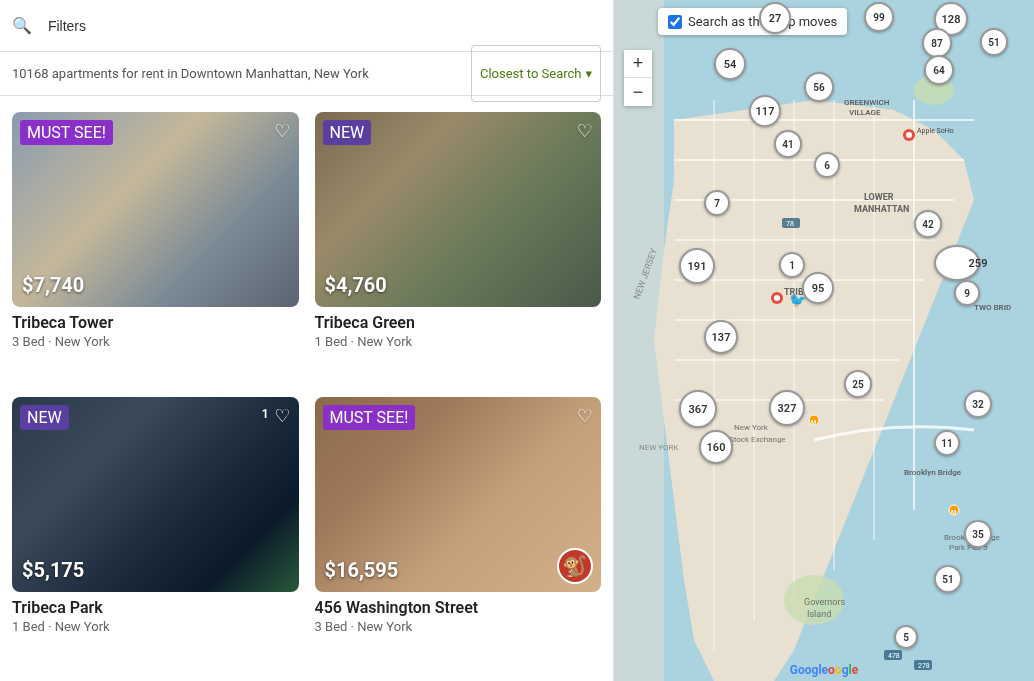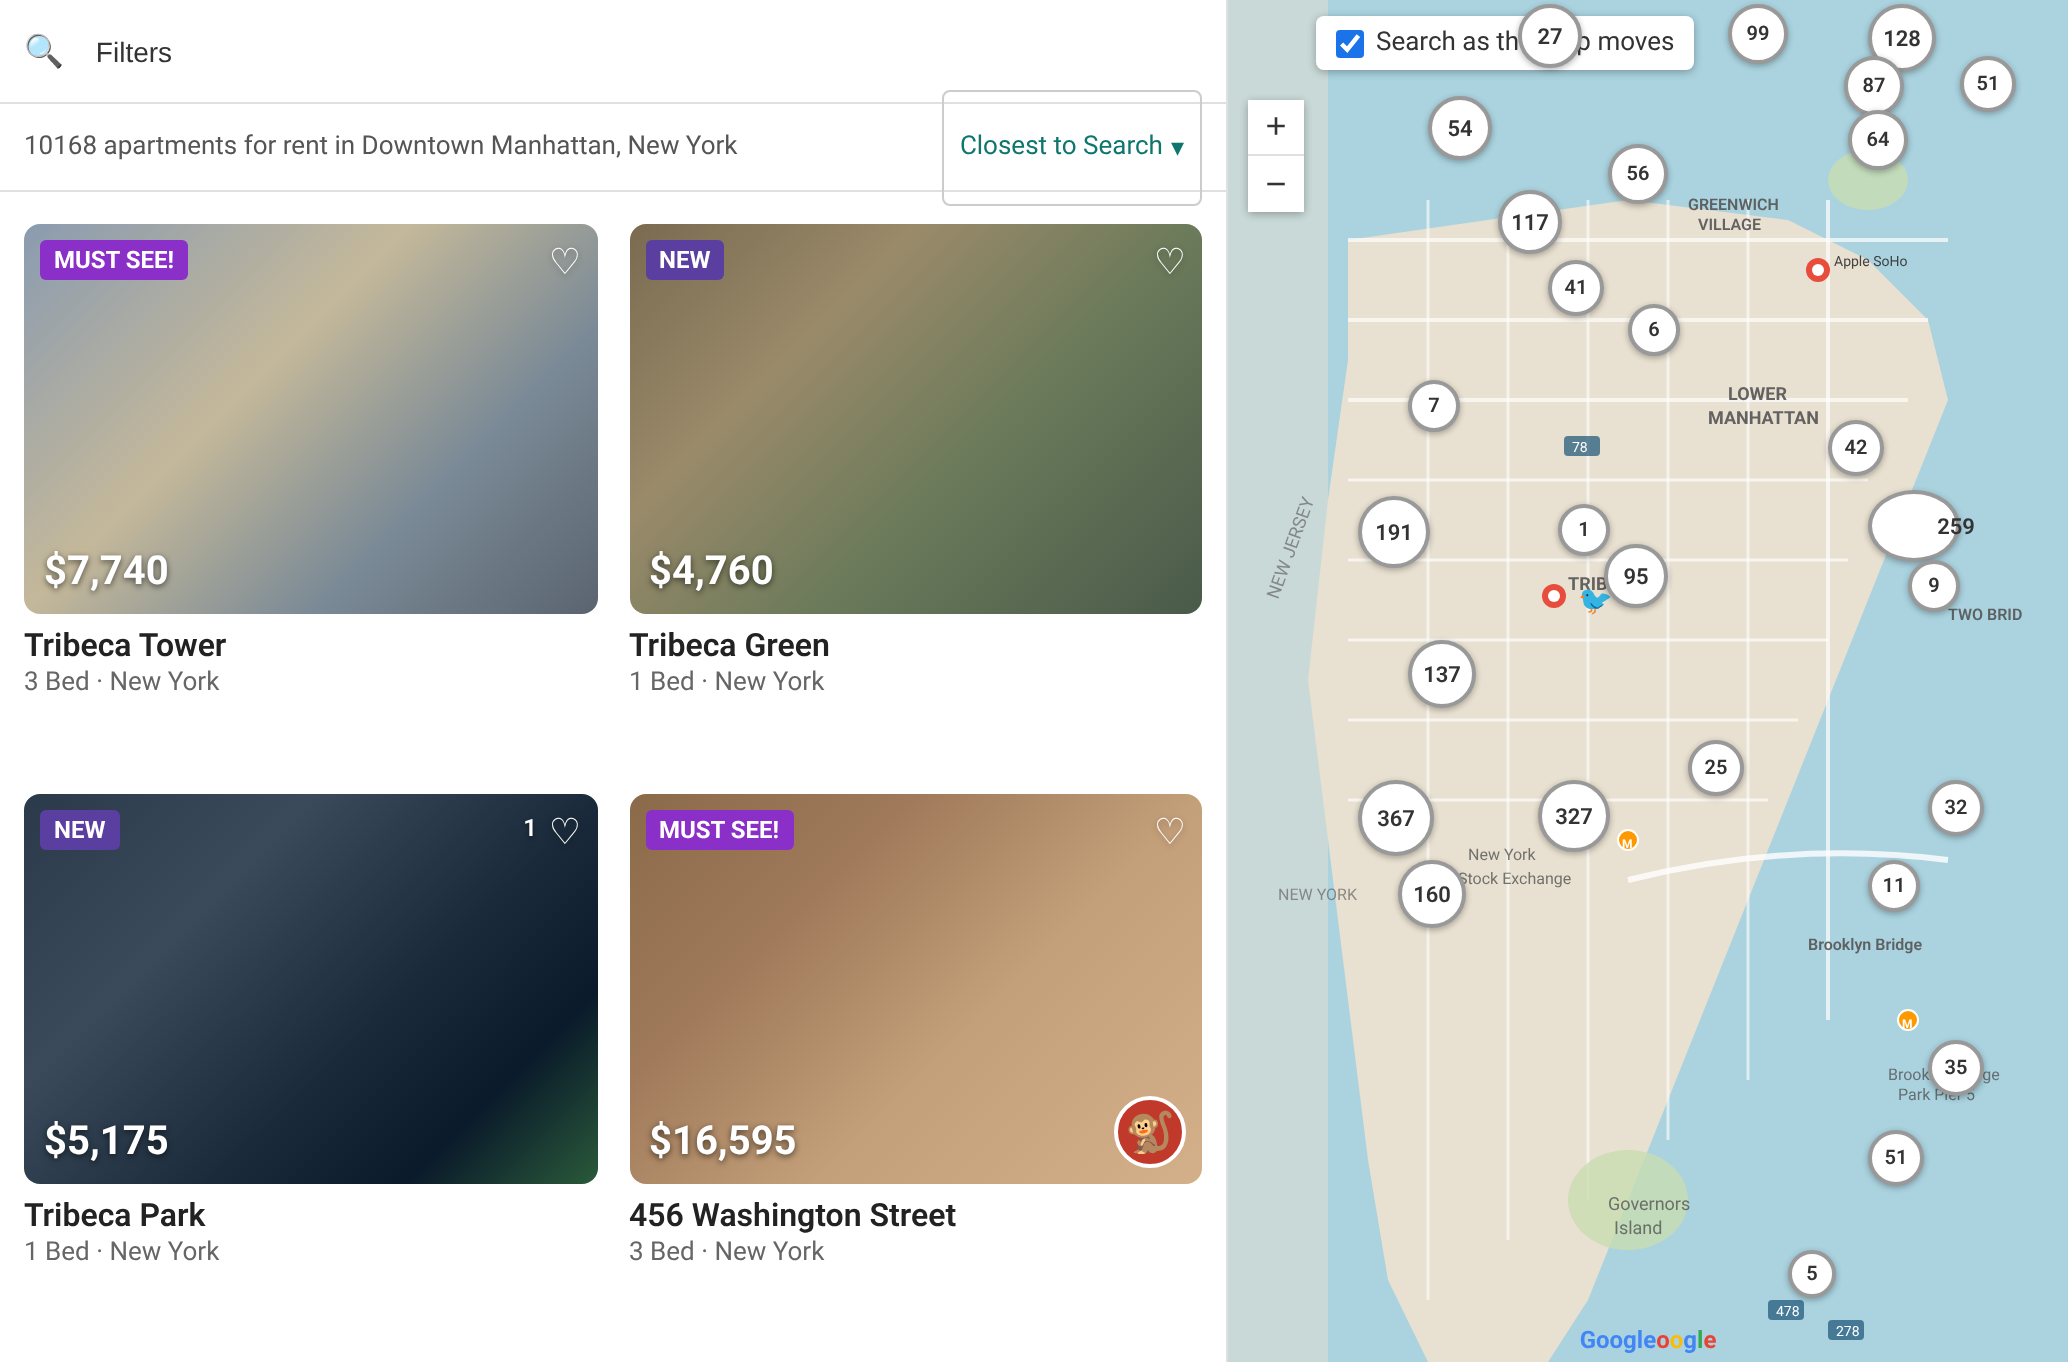--- a/index.html
+++ b/index.html
@@ -10,37 +10,37 @@
 
     
     #search-bar { display: flex; align-items: center; padding: 8px 12px; border-bottom: 1px solid #e0e0e0; gap: 8px; height: 52px; }
     #search-icon-wrap { color: #555; font-size: 16px; }
     #search-input-display { flex: 1; font-size: 14px; color: #333; white-space: nowrap; overflow: hidden; text-overflow: ellipsis; }
     #filters-btn { font-size: 14px; color: #333; font-weight: 500; cursor: pointer; padding: 4px 8px; border: none; background: none; }
 
     
     #sort-bar { display: flex; align-items: center; padding: 8px 12px; border-bottom: 1px solid #e0e0e0; height: 44px; }
     #results-count { font-size: 13px; color: #555; flex: 1; white-space: nowrap; overflow: hidden; text-overflow: ellipsis; }
-    #sort-dropdown { display: flex; align-items: center; gap: 4px; cursor: pointer; border: 1px solid #ccc; border-radius: 4px; padding: 20px 8px; font-size: 13px; color: #0f766e; }
+    #sort-dropdown { display: flex; align-items: center; gap: 4px; cursor: pointer; border: 1px solid #ccc; border-radius: 4px; padding: 20px 8px; font-size: 13px; color: #4d7c0f; }
 
     
     #listings-grid { display: grid; grid-template-columns: 1fr 1fr; gap: 0; overflow-y: auto; flex: 1; padding: 16px 12px; gap: 16px; }
 
     
     .listing-card { display: flex; flex-direction: column; cursor: pointer; }
     .listing-img-wrap { position: relative; width: 100%; height: 195px; border-radius: 8px; overflow: hidden; background: #ddd; }
     .listing-img { width: 100%; height: 100%; object-fit: cover; }
 
     
     .img-tribeca-tower { background: linear-gradient(135deg, #8a9bb0 0%, #c4b89a 40%, #7a8a96 70%, #5a6470 100%); }
     .img-tribeca-green { background: linear-gradient(135deg, #7a6a50 0%, #9a8a6a 30%, #6a7a5a 60%, #4a5a4a 100%); }
     .img-tribeca-park { background: linear-gradient(135deg, #2a3a4a 0%, #3a4a5a 30%, #1a2a3a 60%, #0a1a2a 80%, #2a5a3a 100%); }
     .img-456-washington { background: linear-gradient(135deg, #8a6a4a 0%, #a07a5a 30%, #c4a07a 60%, #d4b08a 100%); }
 
-    .badge { position: absolute; top: 8px; left: 8px; padding: 3px 7px; border-radius: 3px; font-size: 12px; font-weight: 700; color: #fff; text-transform: uppercase; }
+    .badge { position: absolute; top: 8px; left: 8px; padding: 3px 7px; border-radius: 3px; font-size: 16px; font-weight: 400; color: #fff; text-transform: uppercase; }
     .badge-must-see { background: #8b2fc9; }
     .badge-new { background: #5a3fa0; }
 
     .heart-btn { position: absolute; top: 8px; right: 8px; background: none; border: none; cursor: pointer; font-size: 18px; color: #fff; text-shadow: 0 1px 3px rgba(0,0,0,0.4); }
     .heart-count { position: absolute; top: 10px; right: 30px; color: #fff; font-size: 12px; font-weight: 600; text-shadow: 0 1px 2px rgba(0,0,0,0.5); }
 
     .price-tag { position: absolute; bottom: 10px; left: 10px; color: #fff; font-size: 20px; font-weight: 700; text-shadow: 0 1px 3px rgba(0,0,0,0.6); }
     .price-tag::before { content: '$'; }
 
     .listing-name { font-size: 16px; font-weight: 600; color: #222; margin-top: 6px; }

